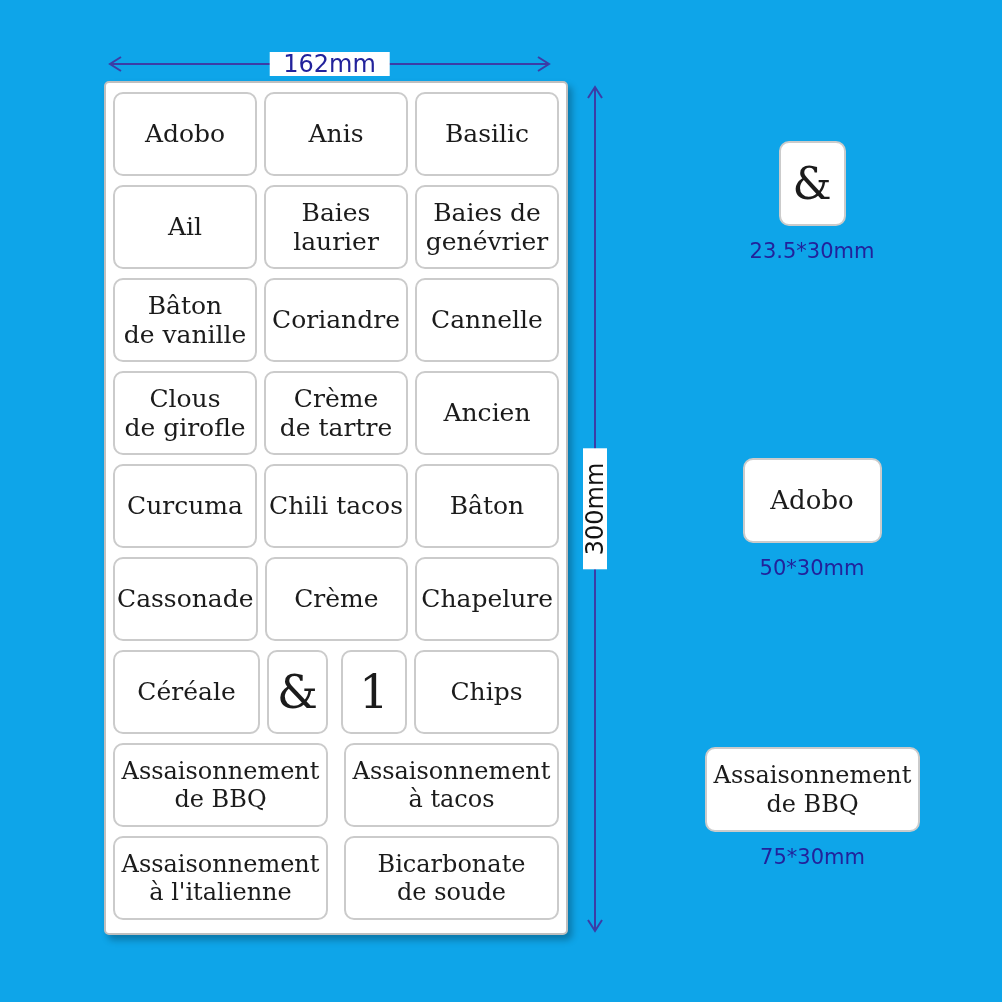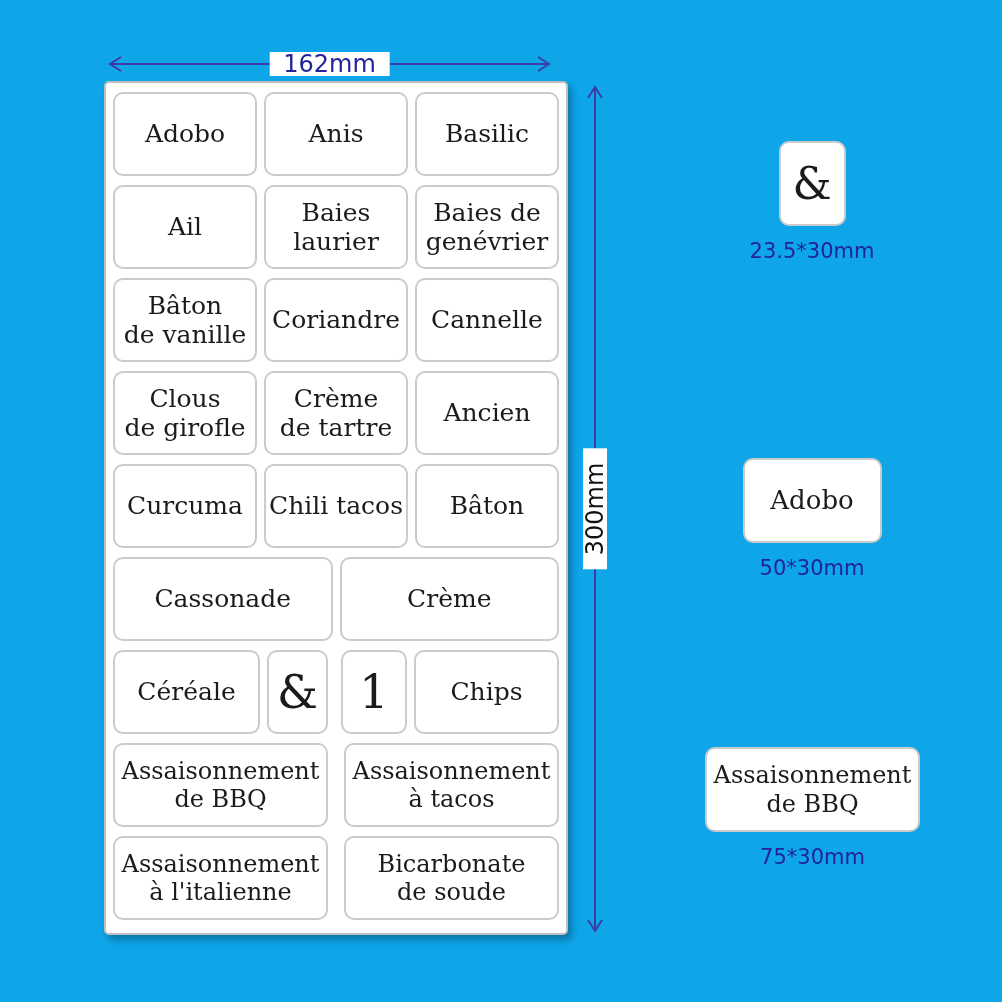--- a/index.html
+++ b/index.html
@@ -158,20 +158,21 @@
 
     <div class="row">
       <div class="cell">Curcuma</div>
       <div class="cell">Chili tacos</div>
       <div class="cell">Bâton</div>
     </div>
 
     <div class="row">
       <div class="cell">Cassonade</div>
       <div class="cell">Crème</div>
+      <div class="cell">Chapelure</div>
     </div>
 
     <div class="row">
       <div class="cell fx147">Céréale</div>
       <div class="cell fx61 glyph">&amp;</div>
       <div class="cell fx66 glyph">1</div>
       <div class="cell">Chips</div>
     </div>
 
     <div class="row wide">

